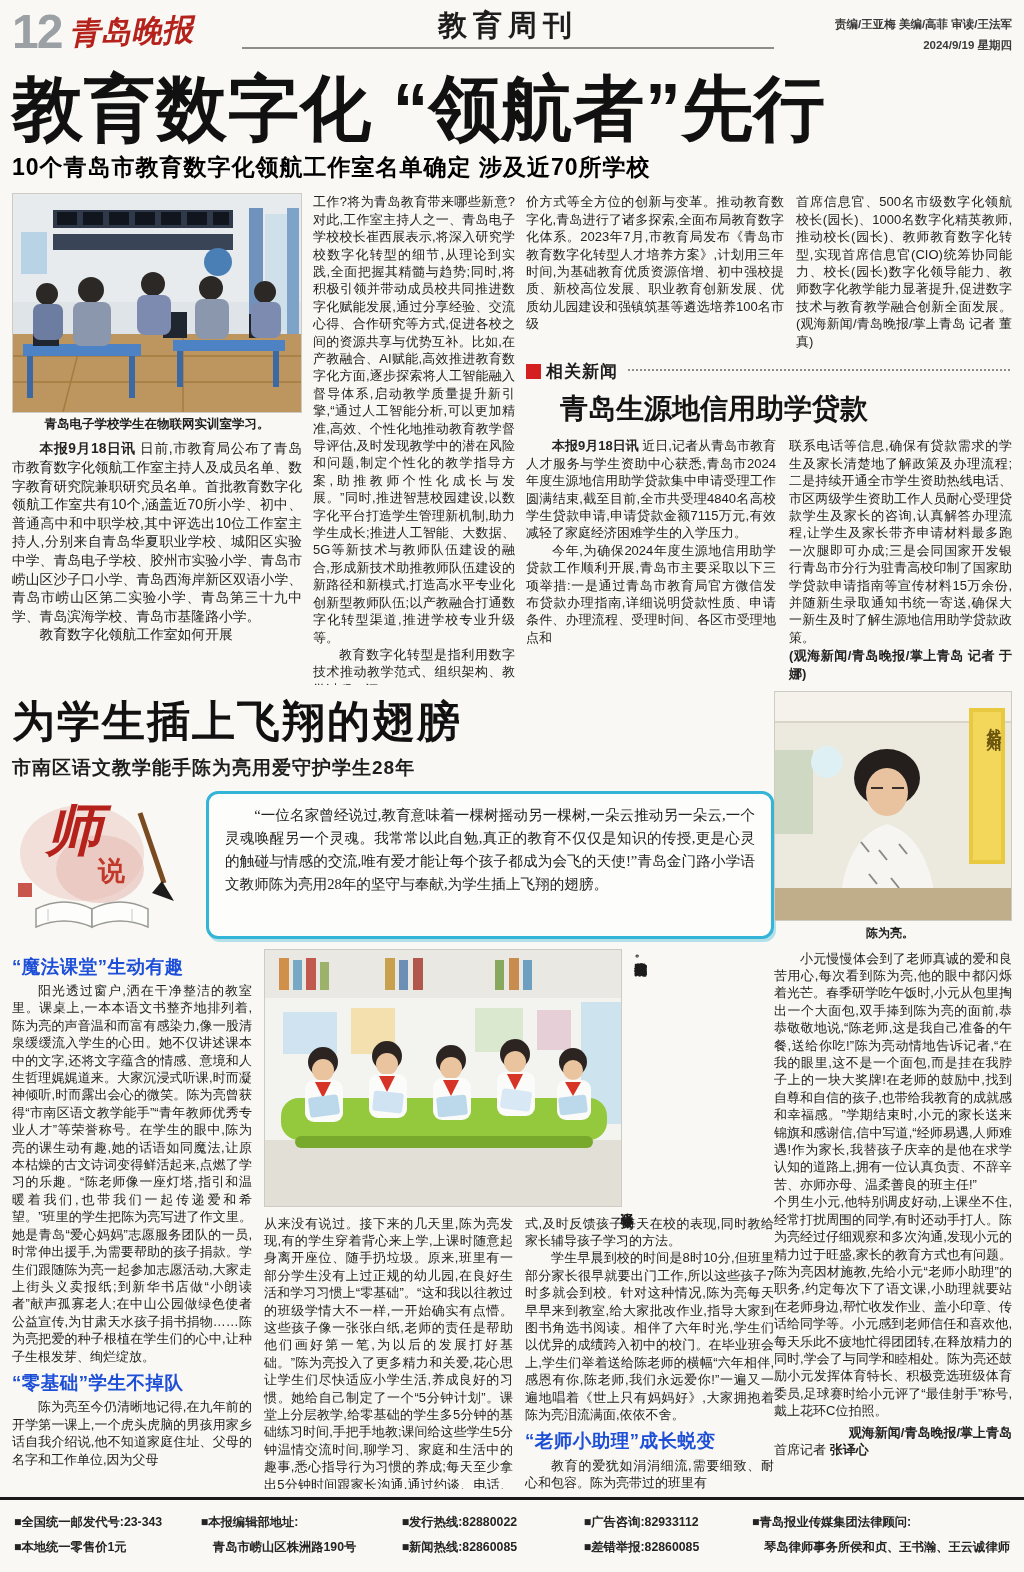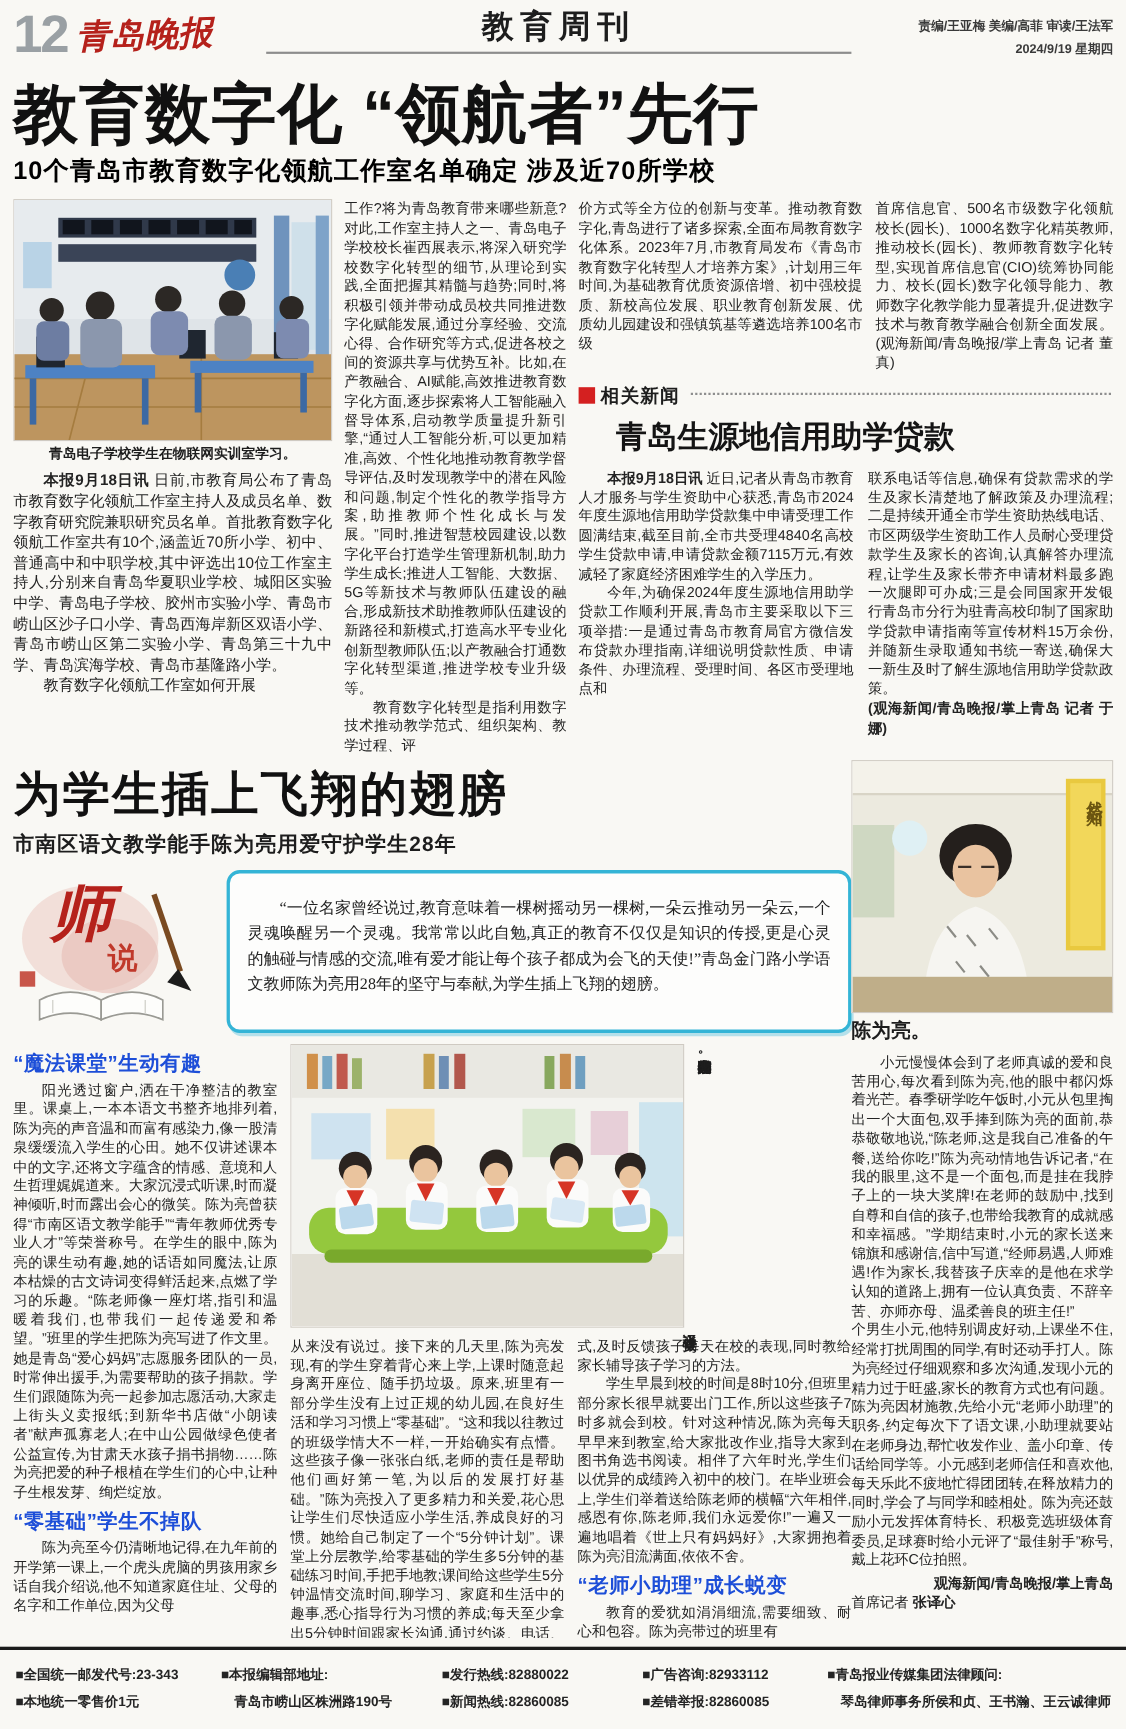--- a/index.html
+++ b/index.html
@@ -13,21 +13,21 @@
   .hdr{display:flex;align-items:flex-start;height:58px;}
   .hdr-left{display:flex;align-items:flex-start;gap:8px;width:230px;}
   .pageno{font-size:48px;font-weight:700;color:#9aa0a4;line-height:1;letter-spacing:-2px;}
   .masthead{font-family:"Liberation Serif",serif;font-style:italic;font-weight:900;
     color:#b5211b;font-size:31px;line-height:1.05;margin-top:8px;transform:rotate(-2deg);}
   .hdr-center{flex:1;display:flex;flex-direction:column;align-items:center;}
   .section-title{font-size:29px;font-weight:900;letter-spacing:6px;line-height:1.2;}
   .hdr-rule{width:100%;border-bottom:2px solid #8d8d8d;margin-top:4px;}
   .hdr-right{width:238px;text-align:right;font-size:11.5px;color:#3a3a3a;font-weight:600;line-height:1.8;margin-top:6px;}
   
-  .lead-hl{font-size:59px;font-weight:900;letter-spacing:1px;line-height:1.1;margin:8px 0 2px;color:#111;}
+  .lead-hl{font-size:71px;font-weight:900;letter-spacing:1px;line-height:1.1;margin:8px 0 2px;color:#111;}
   .lead-sub{font-size:23px;font-weight:700;letter-spacing:1px;margin:2px 0 10px;color:#000000;}
   
   .ta{display:flex;gap:11px;height:525px;overflow:hidden;}
   .ta-c1{width:290px;flex:none;}
   .ta-c2{width:202px;flex:none;}
   .ta-right{flex:1;display:flex;flex-direction:column;}
   .photo-frame{border:1px solid #cfcac2;background:#fff;}
   .photo-cap{font-size:12.5px;font-weight:700;text-align:center;margin:3px 0 7px;}
   .para{margin:0;text-align:justify;text-indent:2em;}
   .para.ni{text-indent:0;}
@@ -51,35 +51,35 @@
   .lower{flex:1;display:flex;margin-top:6px;}
   .lower-left{flex:1;min-width:0;}
   .lower-right{width:238px;flex:none;}
   .feat-hl{font-size:43px;font-weight:900;letter-spacing:2px;margin:2px 0 4px;color:#111;}
   .feat-sub{font-size:19px;font-weight:600;letter-spacing:1px;margin:0 0 10px;}
   .quote-row{display:flex;gap:12px;align-items:stretch;height:148px;}
   .shishuo{width:182px;flex:none;position:relative;}
   .ss-char1{position:absolute;left:34px;top:2px;font-family:"Liberation Serif",serif;font-weight:900;font-style:italic;font-size:56px;color:#b5211b;}
   .ss-char2{position:absolute;left:86px;top:62px;font-family:"Liberation Serif",serif;font-weight:900;font-size:27px;color:#c0392b;}
   .quote-box{flex:1;border:3px solid #34b4d6;border-radius:12px;background:#fdfdfc;
-    box-shadow:2px 3px 0 rgba(52,180,214,.35);padding:21px 16px;box-sizing:border-box;}
+    box-shadow:2px 3px 0 rgba(52,180,214,.35);padding:10px 16px;box-sizing:border-box;}
   .quote-text{font-size:14.6px;line-height:23px;font-family:"Liberation Serif",serif;text-align:justify;text-indent:2em;margin:0;color:#222;}
   .feat-body{display:flex;gap:12px;margin-top:10px;height:540px;overflow:hidden;}
   .fb-c1{width:240px;flex:none;}
   .fb-mid{flex:1;min-width:0;display:flex;flex-direction:column;}
   .mid-top{display:flex;gap:6px;}
   .vcap-wrap{position:relative;width:26px;flex:none;}
   .vcap{writing-mode:vertical-rl;font-size:12.5px;font-weight:700;line-height:1.25;position:absolute;top:4px;left:4px;height:250px;}
   .vcredit{writing-mode:vertical-rl;font-size:12.5px;font-weight:700;position:absolute;bottom:0;left:-10px;}
   .mid-cols{display:flex;gap:12px;margin-top:8px;}
   .mid-col{flex:1;min-width:0;}
   .subhead3{font-size:18.5px;font-weight:800;margin:9px 0 7px;letter-spacing:.5px;color:#1d4ed8;}
   .portrait-wrap{position:relative;}
   .portrait-banner{position:absolute;right:8px;top:24px;writing-mode:vertical-rl;font-size:15px;font-weight:700;color:#6b5510;letter-spacing:4px;}
-  .portrait-cap{font-size:18px;font-weight:700;text-align:left;margin:4px 6px 8px 0;}
+  .portrait-cap{font-size:12px;font-weight:700;text-align:center;margin:4px 6px 8px 0;}
   .feat-byline{text-align:right;font-weight:700;margin-top:4px;}
   .feat-byline2{text-align:left;font-weight:400;}
   .feat-byline2 b{font-weight:800;}
   
   .footer{border-top:3px solid #1b1b1b;margin:8px -12px 0;padding:10px 14px 12px;
     display:flex;gap:10px;background:#f9f8f4;}
   .f-item{font-size:12.3px;font-weight:600;line-height:2.05;color:#242424;white-space:nowrap;}
   .f-item:nth-child(1){width:190px;}
   .f-item:nth-child(2){width:205px;}
   .f-item:nth-child(3){width:185px;}

